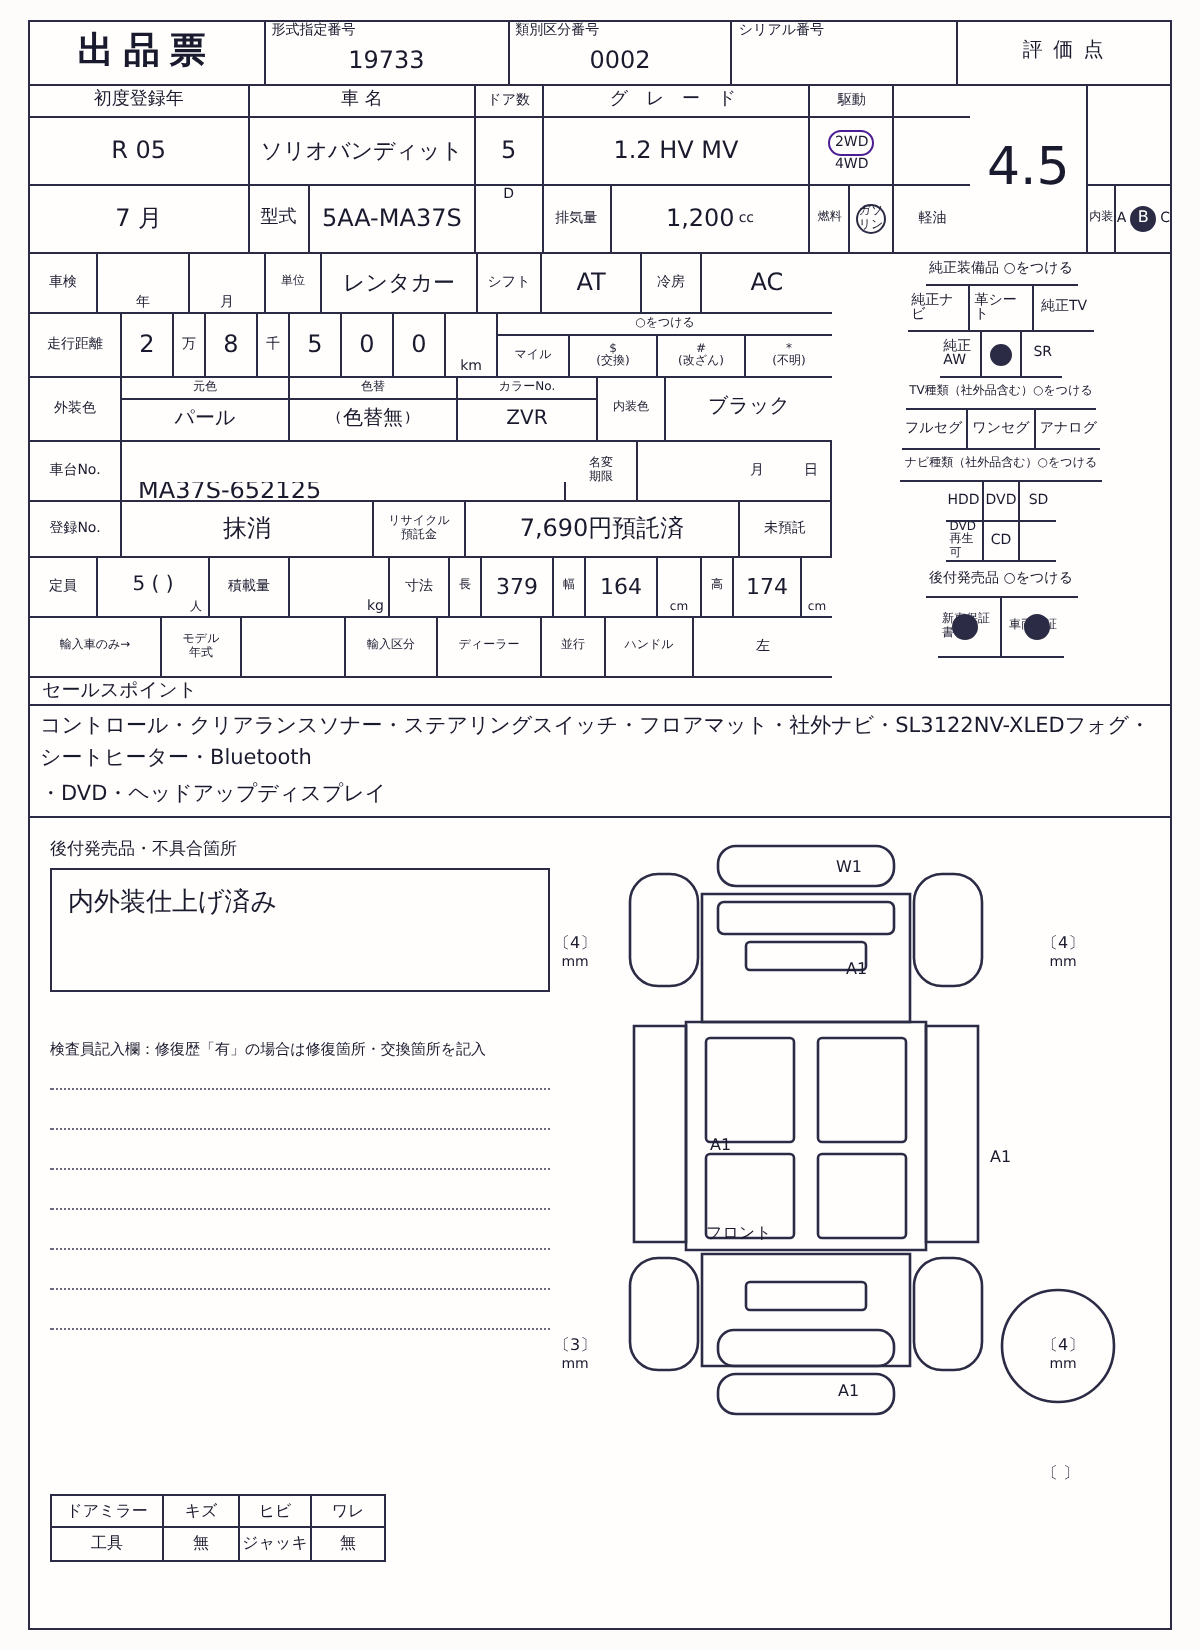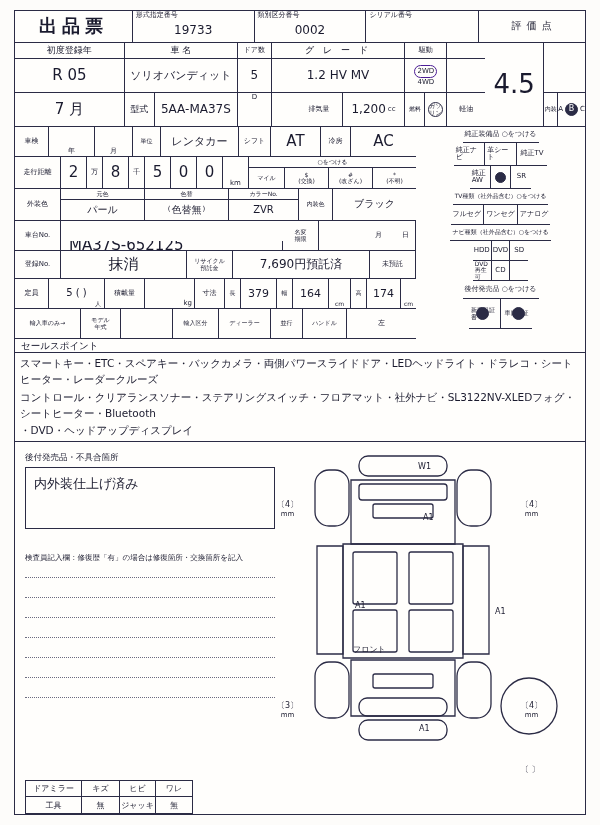--- a/index.html
+++ b/index.html
@@ -25,21 +25,21 @@
     border-right:1px solid #2b2b45;
     border-bottom:1px solid #2b2b45;
     display:flex; align-items:center; justify-content:center;
     font-size:9px; line-height:1.05;
     padding:1px 2px;
     position:relative;
     overflow:hidden;
   }
   .cell.nr { border-right:none; }
   .val { font-size:12px; }
-  .big { font-size:15px; }
+  .big { font-size:12px; }
   .huge { font-size:26px; }
   .tiny { font-size:7px; }
   .tiny6 { font-size:6px; }
   .col { display:flex; flex-direction:column; }
   .title {
     font-size:18px; letter-spacing:5px; font-weight:bold;
   }
   .circle {
     display:inline-flex; align-items:center; justify-content:center;
     width:13px; height:13px; border:1px solid #2b2b45; border-radius:50%;
@@ -127,21 +127,21 @@
     </div>
 
     <div class="col" style="width:144px;">
       <div class="cell" style="height:16px;">
           <span style="letter-spacing:3px;">グ レ ー ド</span>
         </div>
       <div class="cell" style="height:34px;">
           <span class="val">1.2 HV MV</span>
         </div>
       <div class="cell" style="height:34px;padding:0;">
-        <div class="seg" style="width:34px;height:100%;display:flex;align-items:center;justify-content:flex-start;margin-left:37px;">
+        <div class="seg" style="width:34px;height:100%;display:flex;align-items:center;justify-content:center;">
             <span class="tiny">排気量</span>
           </div>
         <div style="flex:1;display:flex;align-items:center;justify-content:center;gap:2px;">
           <span class="val">1,200</span>
           <span class="tiny">cc</span>
         </div>
       </div>
     </div>
 
     <div class="col" style="width:45px;">
@@ -501,21 +501,20 @@
           <span class="circle filled" style="position:absolute;right:6px;"></span>
         </div>
       </div>
     </div>
   </div>
 
   <div class="cell nr" style="height:14px;border-bottom:1px solid #2b2b45;justify-content:flex-start;padding-left:6px;">
     <span style="font-size:9.5px;">セールスポイント</span>
   </div>
   <div style="border-bottom:1.5px solid #2b2b45;padding:2px 5px 3px 5px;">
-    <div class="sp" style="padding:0 0 1px 0;">スマートキー・ETC・スペアキー・バックカメラ・両側パワースライドドア・LEDヘッドライト・ドラレコ・シートヒーター・レーダークルーズ</div>
     <div class="sp" style="padding:0 0 1px 0;">コントロール・クリアランスソナー・ステアリングスイッチ・フロアマット・社外ナビ・SL3122NV-XLEDフォグ・シートヒーター・Bluetooth</div>
     <div class="sp" style="padding:0;">・DVD・ヘッドアップディスプレイ</div>
   </div>
 
   <div class="lower" style="height:382px;position:relative;">
 
     <div style="position:absolute;left:10px;top:10px;width:250px;">
       <div style="font-size:8.5px;margin-bottom:3px;">後付発売品・不具合箇所</div>
       <div style="border:1px solid #2b2b45;height:62px;display:flex;align-items:flex-start;padding:7px 8px;">
         <span style="font-size:13px;">内外装仕上げ済み</span>

